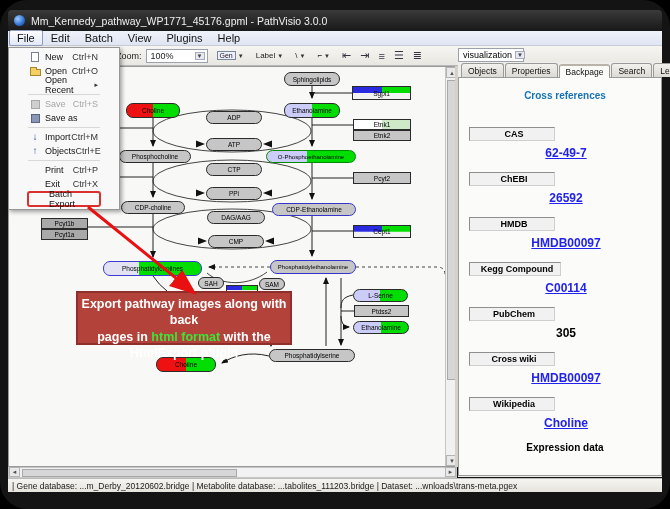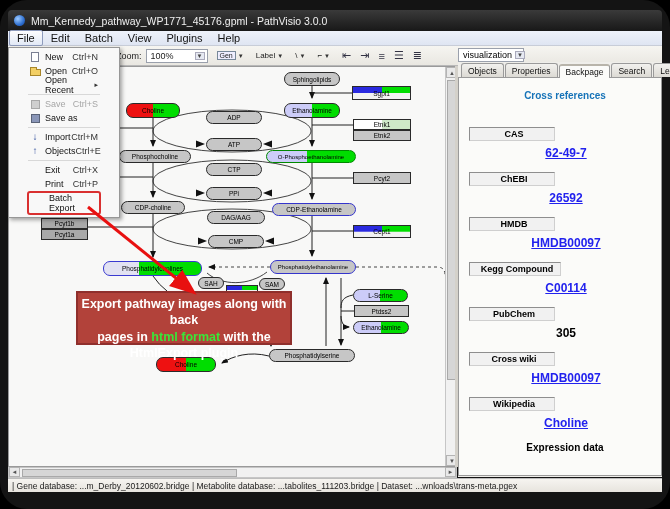--- a/index.html
+++ b/index.html
@@ -35,21 +35,21 @@
 
   
   #file-menu { position:absolute; left:8px; top:47px; width:112px; background:#f8f8f8;
     border:1px solid #979797; box-shadow:2px 2px 4px rgba(0,0,0,.35); z-index:50; padding:2px 16px; }
   .mi { position:relative; display:flex; align-items:center; height:14px; font-size:9px; color:#111; padding-right:5px; }
   .mi .mico { width:20px; display:flex; justify-content:center; align-items:center; flex:0 0 20px; }
   .mi .mlab { flex:1; }
   .mi .msc { color:#333; }
   .mi.dis .mlab, .mi.dis .msc { color:#a6a6a6; }
   .msep { height:1px; background:#d8d8d8; margin:2px 3px; }
-  .mi.hot { border:2px solid #d93030; border-radius:3px; height:24px; margin:0 2px; }
+  .mi.hot { border:2px solid #d93030; border-radius:3px; height:16px; margin:0 2px; }
   .ic-page { width:8px; height:10px; background:#fff; border:1px solid #7a7f92; }
   .ic-folder { width:11px; height:7px; background:#f3cf64; border:1px solid #a8862a; position:relative; margin-top:2px; }
   .ic-folder::before { content:""; position:absolute; top:-3px; left:-1px; width:5px; height:2px;
     background:#f3cf64; border:1px solid #a8862a; border-bottom:none; }
   .ic-floppy { width:9px; height:9px; background:#8a96b8; border:1px solid #5a6378; }
   .ic-floppy.dis { background:#cfcfcf; border-color:#a8a8a8; }
   .ic-arr { font-size:10px; font-weight:bold; color:#2a4a9a; line-height:1; }
   .subarr { font-size:7px; color:#333; }
 
   
@@ -319,27 +319,27 @@
     <div class="mi">
       <span class="mico">
           <span class="ic-arr">↑</span>
         </span>
       <span class="mlab">Objects</span>
         <span class="msc">Ctrl+E</span>
     </div>
     <div class="msep"></div>
     <div class="mi">
       <span class="mico"></span>
+      <span class="mlab">Print</span>
+        <span class="msc">Ctrl+P</span>
+    </div>
+    <div class="mi">
+      <span class="mico"></span>
       <span class="mlab">Exit</span>
         <span class="msc">Ctrl+X</span>
-    </div>
-    <div class="mi">
-      <span class="mico"></span>
-      <span class="mlab">Print</span>
-        <span class="msc">Ctrl+P</span>
     </div>
     <div class="mi hot">
       <span class="mico"></span>
       <span class="mlab">Batch Export</span>
     </div>
   </div>
 
   <svg id="red-arrow-svg" width="670" height="509" viewBox="0 0 670 509">
     <defs>
       <marker id="ahr" markerWidth="10" markerHeight="10" refX="7" refY="3.5" orient="auto">

